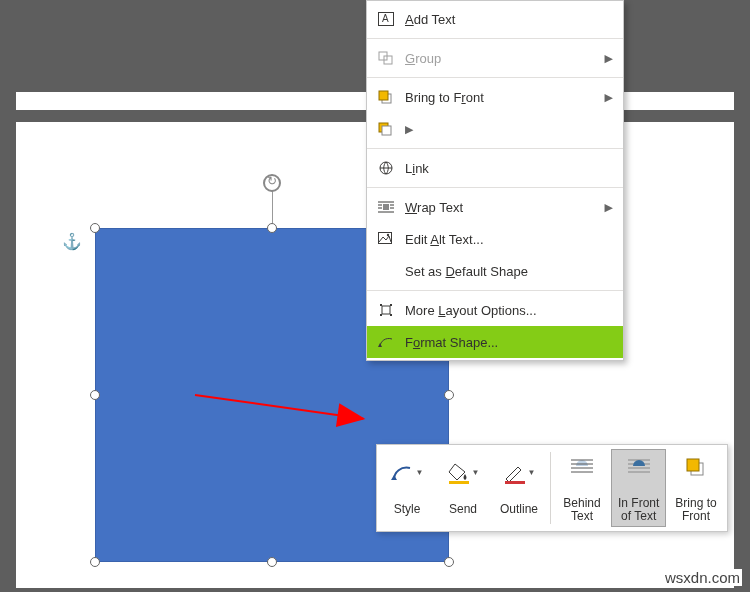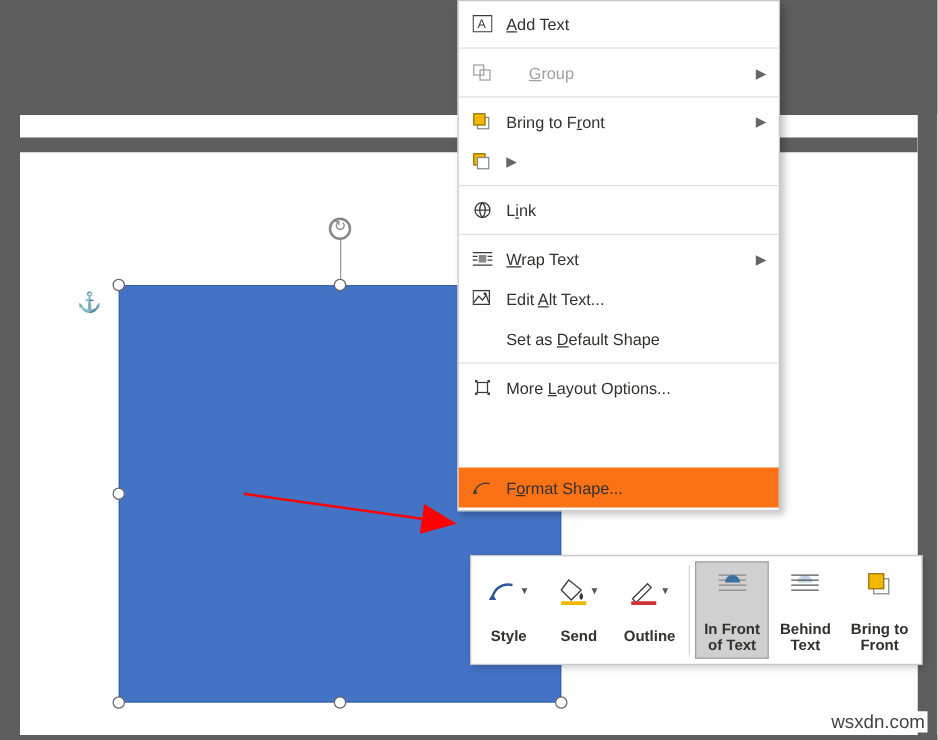--- a/index.html
+++ b/index.html
@@ -43,42 +43,42 @@
   .context-menu {
     position:absolute; left:366px; top:0; width:258px;
     background:#fff; border:1px solid #c8c8c8;
     box-shadow:3px 3px 6px rgba(0,0,0,.25);
     padding:2px 0;
   }
   .menu-item {
     display:flex; align-items:center; height:32px;
     padding:0 10px 0 8px; cursor:default; position:relative;
   }
-  .menu-item.highlight { background:#f97316;margin-top:48px; }
+  .menu-item.highlight { background:#84cc16; }
   .mi-icon { width:22px; height:18px; margin-right:8px; display:flex; align-items:center; justify-content:center; color:#3b3a39; flex:none;}
   .mi-label { flex:1; }
   .mi-label .ul { text-decoration:underline; }
   .mi-sub { color:#666; font-size:11px; }
-  .disabled { color:#a0a0a0;gap:18px; }
+  .disabled { color:#a0a0a0; }
   .menu-sep { height:1px; background:#e1dfdd; margin:3px 0; }
 
   .mini-toolbar {
     position:absolute; left:376px; top:444px;
     background:#fff; border:1px solid #c8c8c8;
     box-shadow:2px 2px 6px rgba(0,0,0,.22);
     display:flex; padding:4px 3px; gap:2px;
   }
   .mt-btn {
     display:flex; flex-direction:column; align-items:center; justify-content:center;
     min-width:54px; height:78px; padding:3px 6px; border:1px solid transparent;
     font-size:12px; line-height:1.1; text-align:center; cursor:default;
   }
   .mt-btn.selected { background:#d0d0d0; border:1px solid #a0a0a0; }
   .mt-btn .iconrow { height:28px; display:flex; align-items:center; gap:1px;}
-  .mt-btn .label { margin-top:16px; white-space:pre-line;font-weight:bold;}
+  .mt-btn .label { margin-top:16px; white-space:pre-line;}
   .mt-sep { width:1px; background:#d7d5d2; margin:3px 2px; }
 
   .drop { font-size:8px; color:#555; }
 
   .arrow {
     position:absolute; left:195px; top:394px; width:170px; height:2px;
     background:#ff0000; transform-origin:left center; transform:rotate(8deg);
   }
   .arrow::after{
     content:""; position:absolute; right:-2px; top:-11px; width:0; height:0;
@@ -253,48 +253,48 @@
     <div class="iconrow">
       <svg width="24" height="22">
           <path d="M3 17 l12 -12 l3 3 l-12 12 z" fill="none" stroke="#3b3a39"></path>
           <rect x="2" y="19" width="20" height="3" fill="#d13438"></rect>
         </svg>
       <span class="drop">▼</span>
     </div>
     <div class="label">Outline</div>
   </div>
   <div class="mt-sep"></div>
+  <div class="mt-btn">
+    <div class="iconrow">
+      <svg width="26" height="22">
+          <path d="M7 10 a6 6 0 0 1 12 0 z" fill="#c0d3e6"></path>
+          <line x1="2" y1="4" x2="24" y2="4" stroke="#555"></line>
+          <line x1="2" y1="8" x2="24" y2="8" stroke="#555"></line>
+          <line x1="2" y1="12" x2="24" y2="12" stroke="#555"></line>
+          <line x1="2" y1="16" x2="24" y2="16" stroke="#555"></line>
+        </svg>
+    </div>
+    <div class="label">Behind
+Text</div>
+  </div>
   <div class="mt-btn selected">
     <div class="iconrow">
       <svg width="26" height="22">
           <line x1="2" y1="4" x2="24" y2="4" stroke="#888"></line>
           <line x1="2" y1="8" x2="24" y2="8" stroke="#888"></line>
           <line x1="2" y1="12" x2="24" y2="12" stroke="#888"></line>
           <line x1="2" y1="16" x2="24" y2="16" stroke="#888"></line>
           <path d="M7 10 a6 6 0 0 1 12 0 z" fill="#3b6fa0"></path>
         </svg>
     </div>
     <div class="label">In Front
 of Text</div>
   </div>
   <div class="mt-btn">
     <div class="iconrow">
-      <svg width="26" height="22">
-          <path d="M7 10 a6 6 0 0 1 12 0 z" fill="#c0d3e6"></path>
-          <line x1="2" y1="4" x2="24" y2="4" stroke="#555"></line>
-          <line x1="2" y1="8" x2="24" y2="8" stroke="#555"></line>
-          <line x1="2" y1="12" x2="24" y2="12" stroke="#555"></line>
-          <line x1="2" y1="16" x2="24" y2="16" stroke="#555"></line>
-        </svg>
-    </div>
-    <div class="label">Behind
-Text</div>
-  </div>
-  <div class="mt-btn">
-    <div class="iconrow">
       <svg width="24" height="22">
           <rect x="7" y="7" width="12" height="12" fill="#fff" stroke="#888"></rect>
           <rect x="3" y="3" width="12" height="12" fill="#f2b800" stroke="#937100"></rect>
         </svg>
     </div>
     <div class="label">Bring to
 Front</div>
   </div>
 </div>
 

